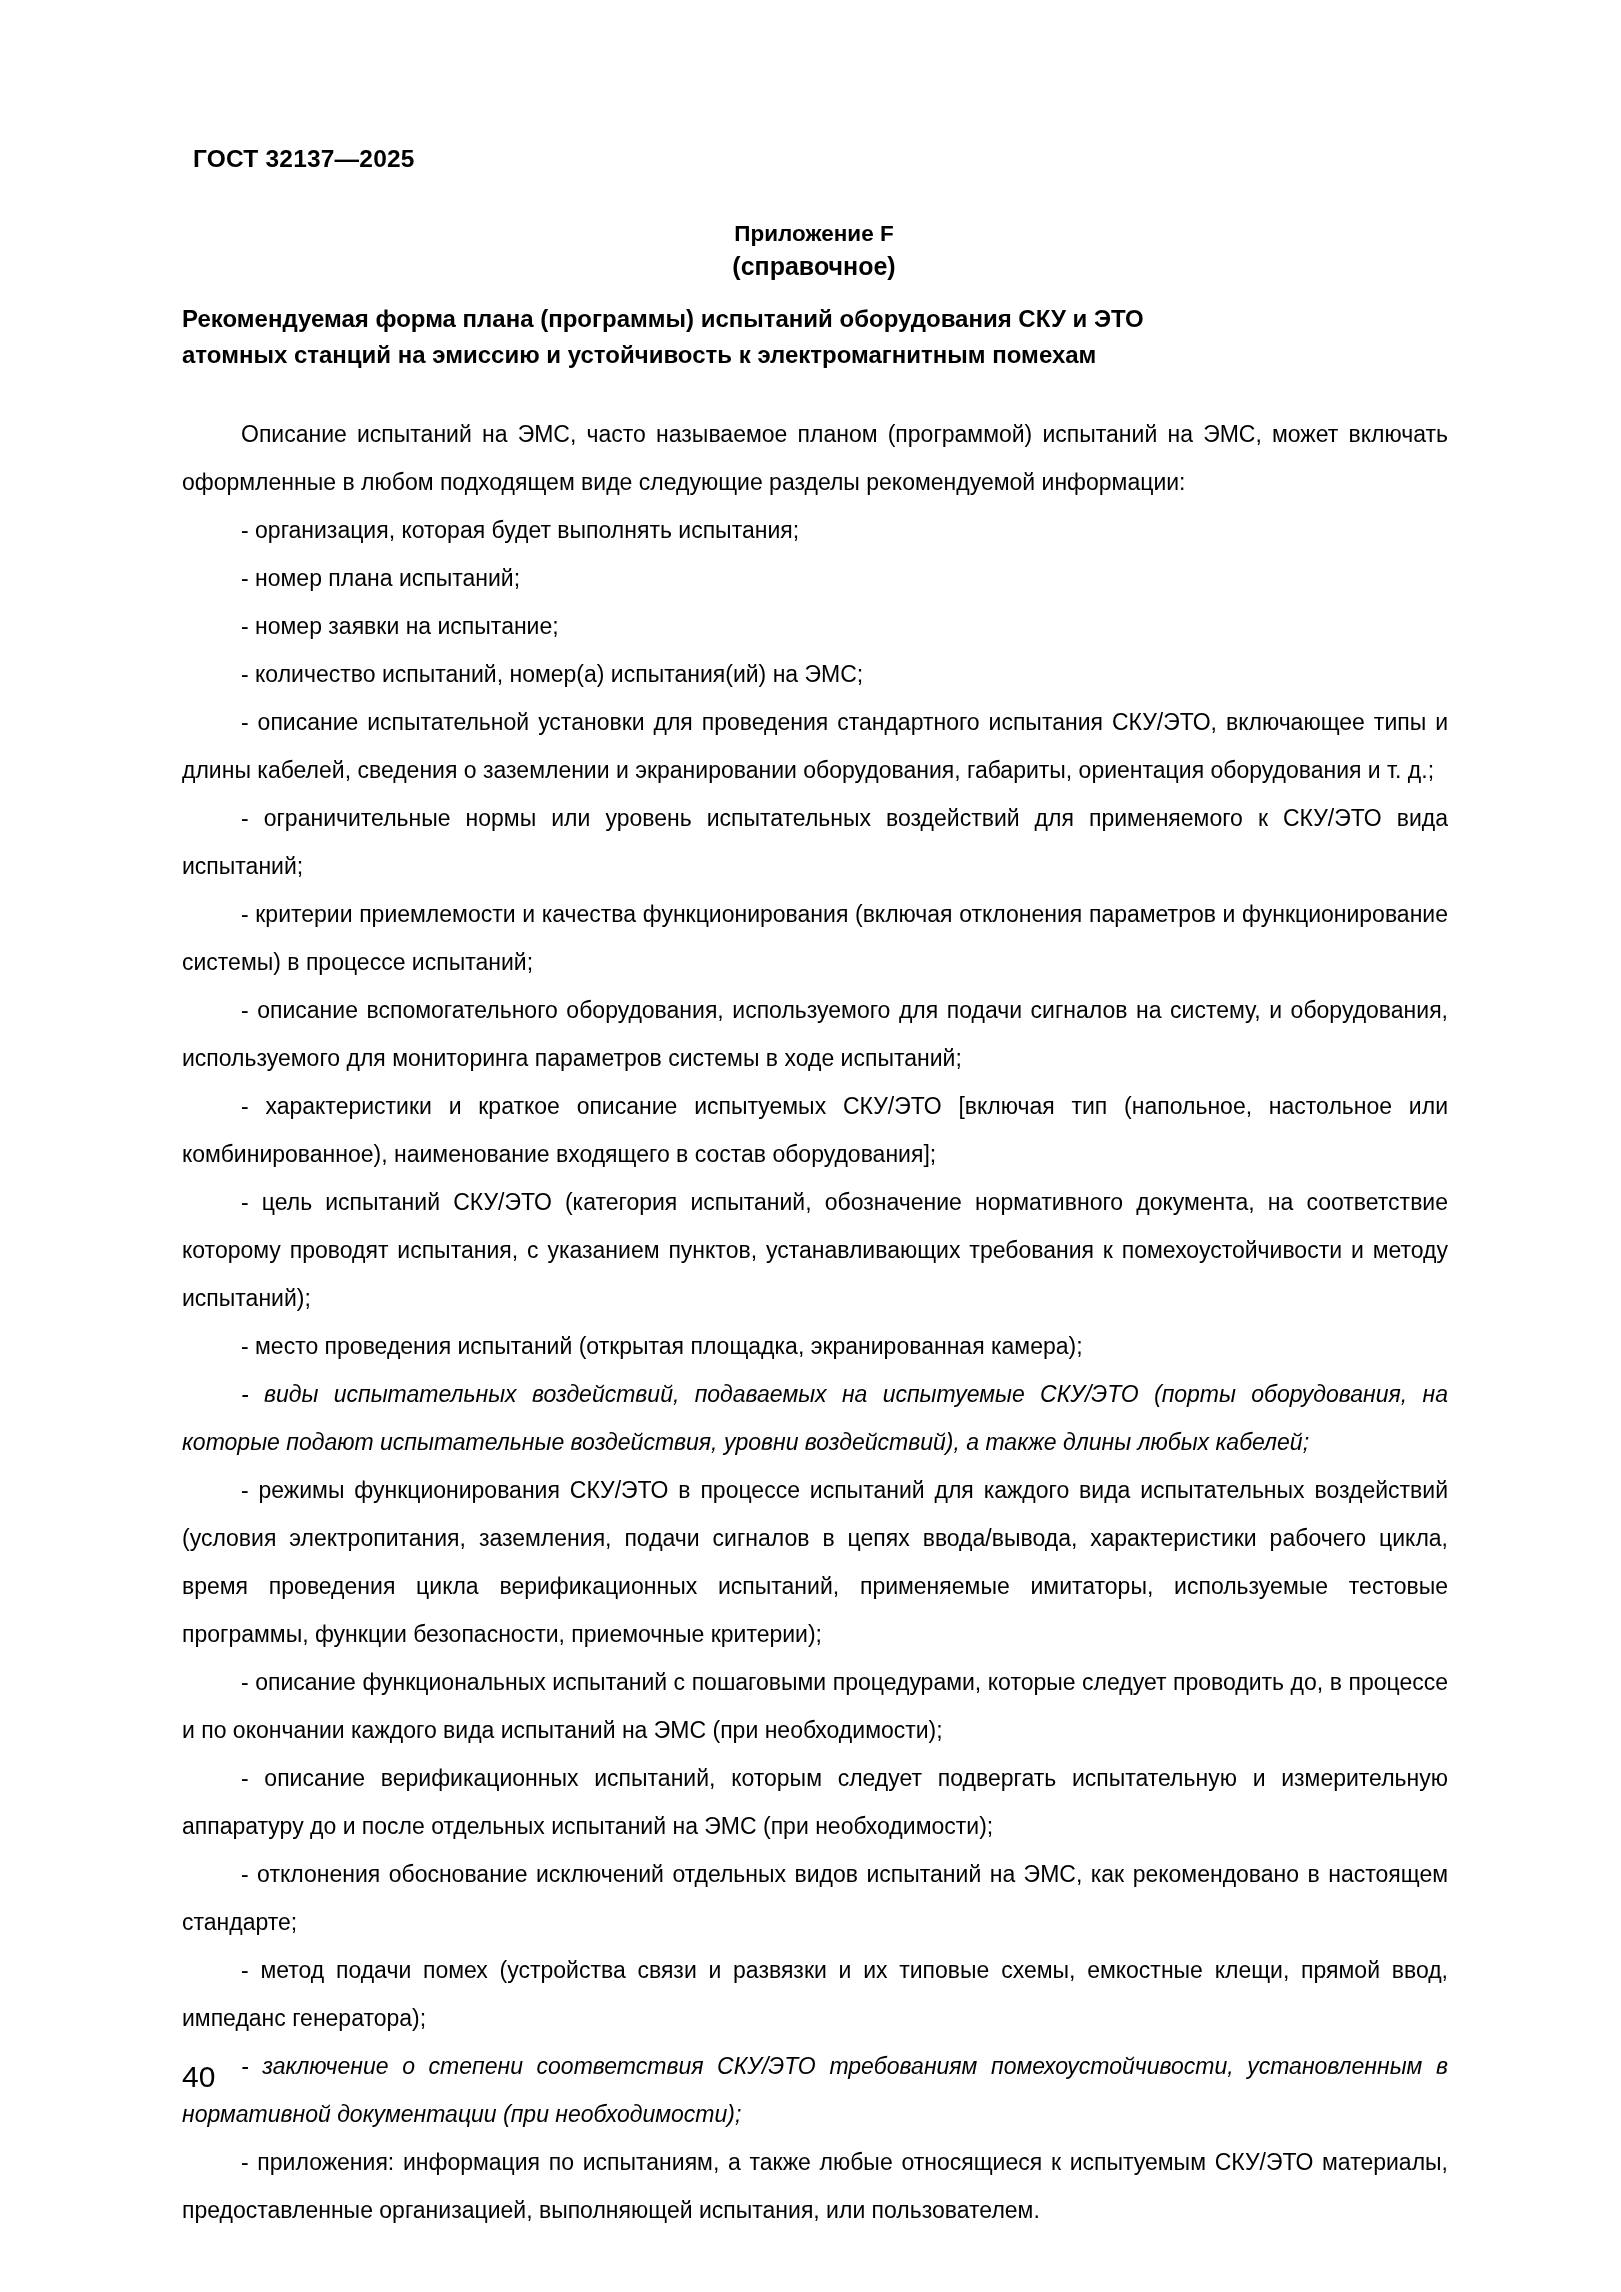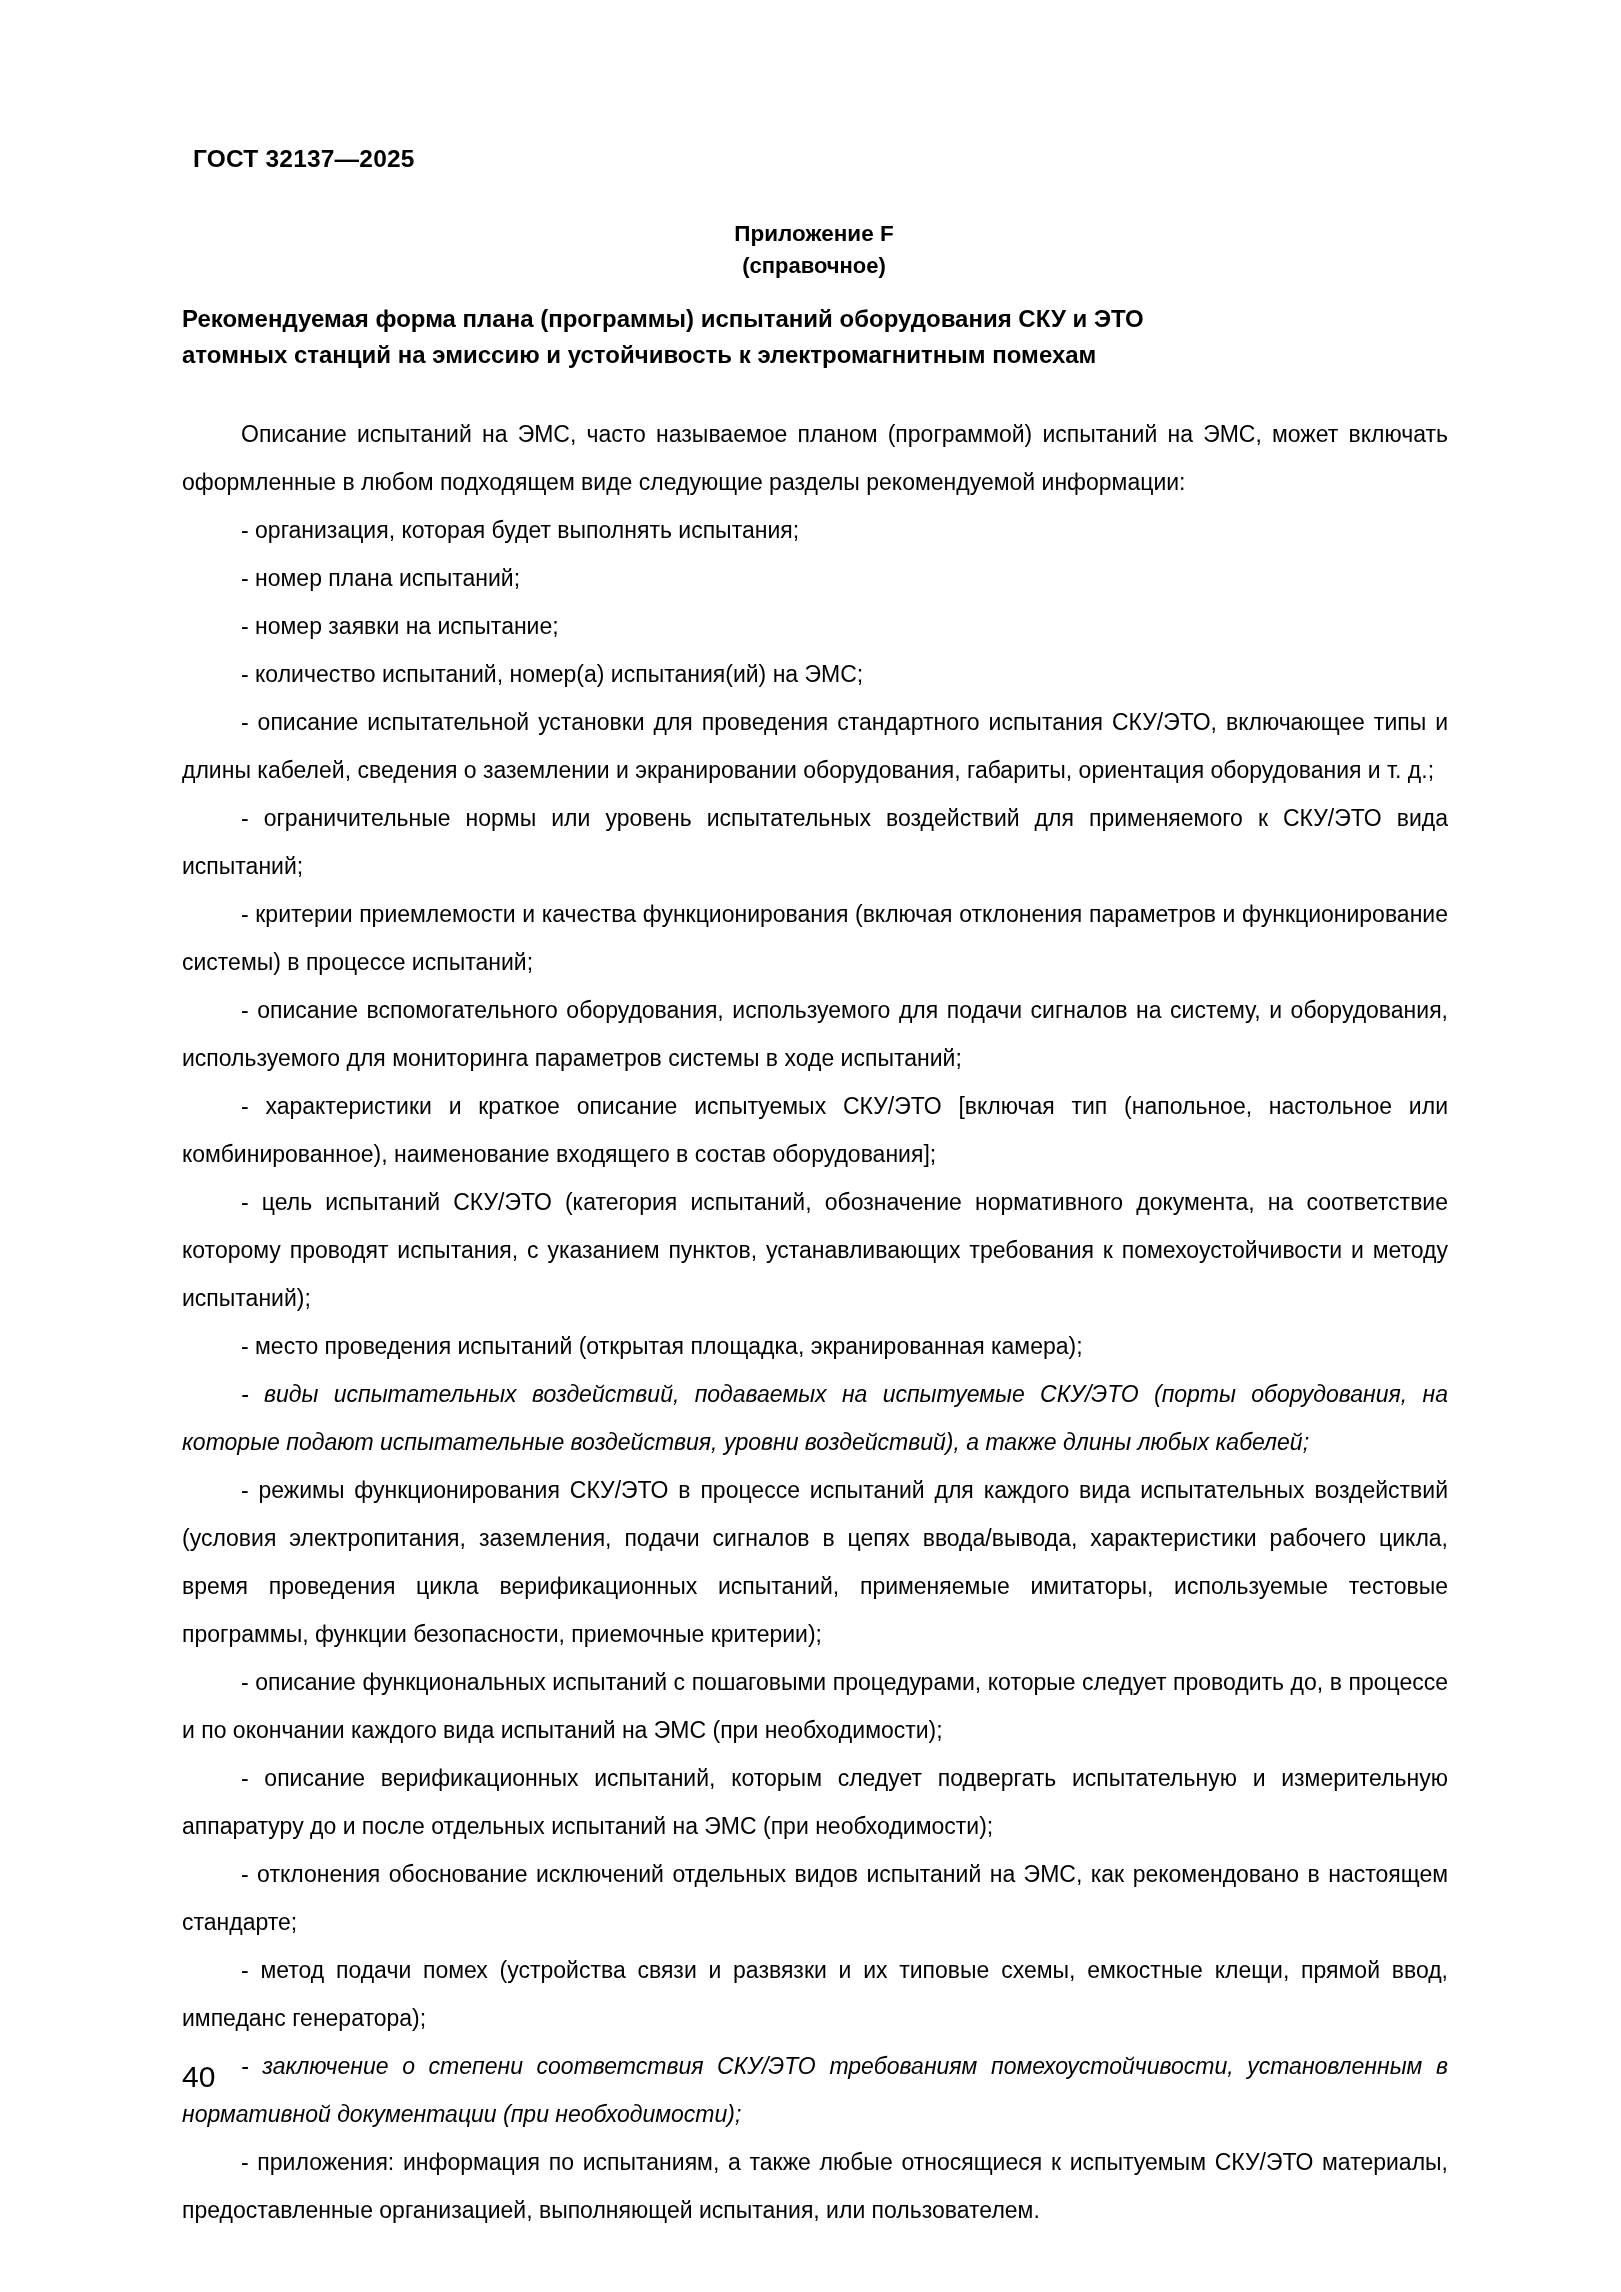--- a/index.html
+++ b/index.html
@@ -35,21 +35,21 @@
     top: 218px;
     width: 1264px;
     text-align: center;
   }
   .appendix-title {
     font-size: 22.5px;
     font-weight: bold;
     line-height: 32px;
   }
   .appendix-sub {
-    font-size: 22px;
+    font-size: 25px;
     font-weight: bold;
     line-height: 32px;
   }
   .doc-title {
     position: absolute;
     left: 182px;
     top: 301px;
     width: 1264px;
     text-align: left;
     font-size: 24px;

